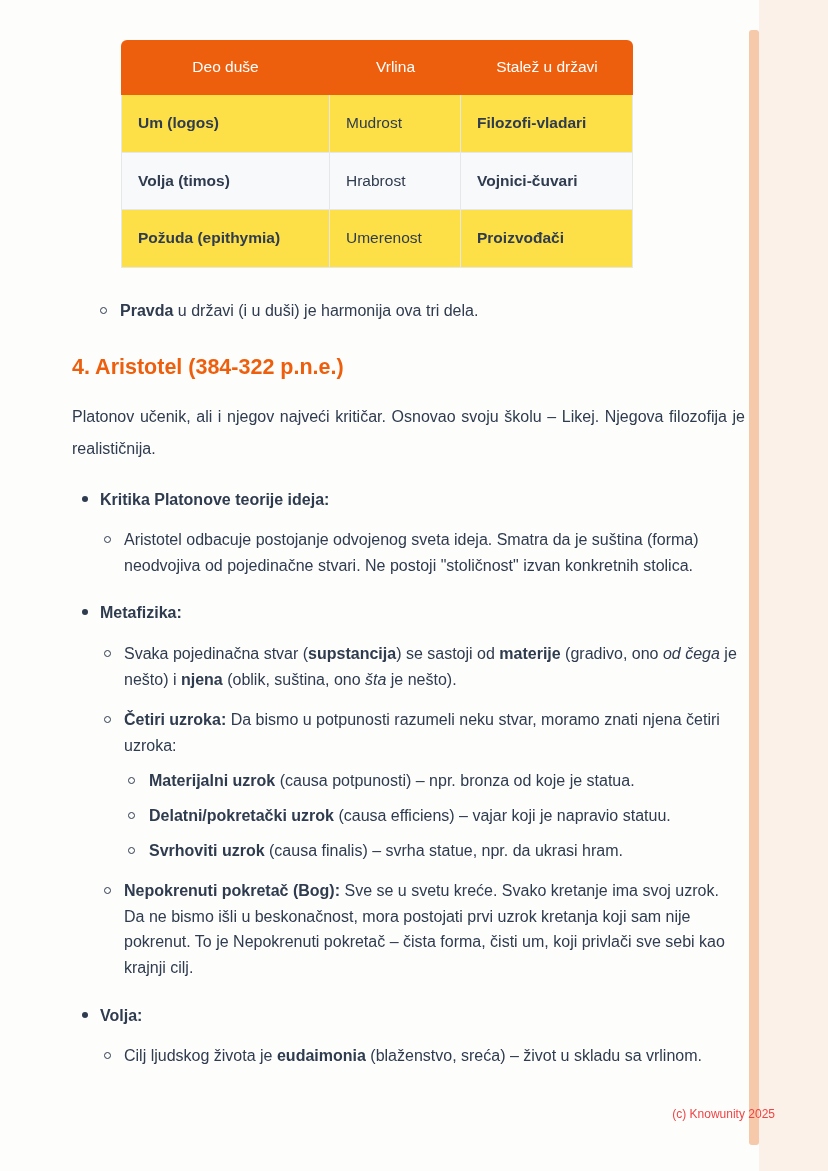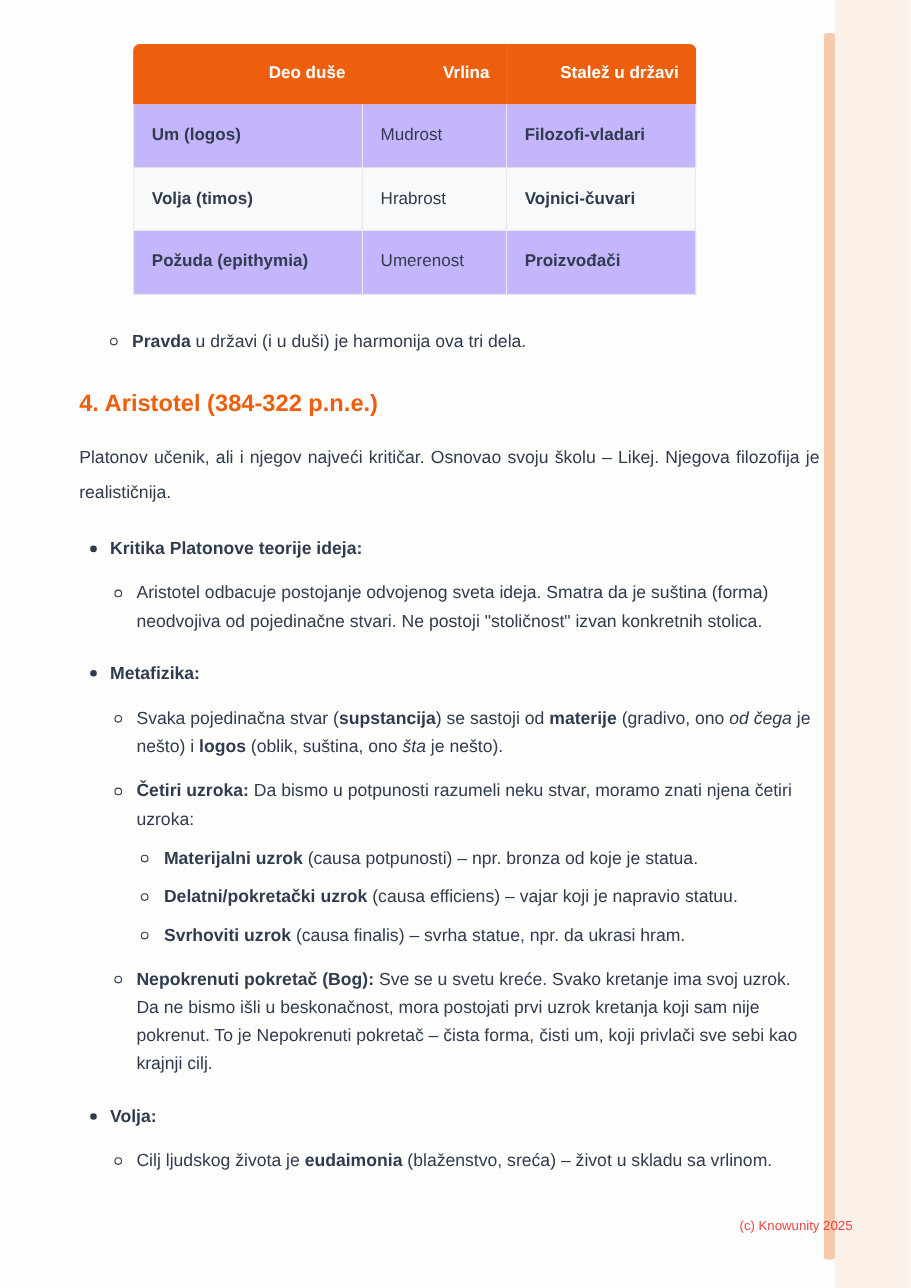--- a/index.html
+++ b/index.html
@@ -15,22 +15,22 @@
   body{font-family:"Liberation Sans",sans-serif;color:var(--text);}
   .page{position:relative;width:828px;height:1171px;overflow:hidden;background:#fdfdfc;margin:0 auto;}
   .band{position:absolute;top:0;bottom:0;right:0;width:69px;background:var(--band);}
   .stripe{position:absolute;top:30px;bottom:26px;right:69px;width:10px;background:var(--stripe);border-radius:3px;}
   .content{position:absolute;left:72px;top:40px;width:673px;font-size:16px;line-height:1.6;}
   .b{font-weight:700;}
   .i{font-style:italic;}
 
   
   table.soul{border-collapse:separate;border-spacing:0;width:512px;margin-left:49px;font-size:15.5px;border-radius:6px 6px 0 0;overflow:hidden;}
-  table.soul th{background:var(--accent);color:#ffffff;font-weight:700;text-align:right;padding:15px 16px;height:52px;vertical-align:middle;}
-  table.soul td{padding:16px 16px;height:54px;vertical-align:middle;border-bottom:1px solid var(--border);border-right:1px solid var(--border);background:#c4b5fd;}
+  table.soul th{background:var(--accent);color:#ffffff;font-weight:400;text-align:center;padding:15px 16px;height:52px;vertical-align:middle;}
+  table.soul td{padding:16px 16px;height:54px;vertical-align:middle;border-bottom:1px solid var(--border);border-right:1px solid var(--border);background:#fde047;}
   table.soul td:first-child{border-left:1px solid var(--border);font-weight:700;}
   table.soul td:last-child{font-weight:700;}
   table.soul tr:nth-child(2) td{background:var(--row-alt);}
   table.soul th:nth-child(1),table.soul td:nth-child(1){width:209px;}
   table.soul th:nth-child(2),table.soul td:nth-child(2){width:131px;}
   table.soul th:nth-child(3),table.soul td:nth-child(3){width:172px;}
 
   
   .pravda-row{position:relative;margin:30px 0 0 28px;padding-left:20px;}
   .pravda-row::before{content:"";position:absolute;left:0;top:9px;width:5px;height:5px;border:1.5px solid var(--text);border-radius:50%;}
@@ -98,21 +98,21 @@
     <ul class="topics">
         <li class="topic">
           <span class="b label">Kritika Platonove teorije ideja:</span>
           <ul class="items">
             <li class="item"><span><span>Aristotel odbacuje postojanje odvojenog sveta ideja. Smatra da je suština (forma) neodvojiva od pojedinačne stvari. Ne postoji "stoličnost" izvan konkretnih stolica.</span></span></li>
           </ul>
         </li>
         <li class="topic">
           <span class="b label">Metafizika:</span>
           <ul class="items">
-            <li class="item"><span><span>Svaka pojedinačna stvar (</span><span class="b">supstancija</span><span>) se sastoji od </span><span class="b">materije</span><span> (gradivo, ono </span><span class="i">od čega</span><span> je nešto) i </span><span class="b">logos</span><span> (oblik, suština, ono </span><span class="i">šta</span><span> je nešto).</span></span></li>
+            <li class="item"><span><span>Svaka pojedinačna stvar (</span><span class="b">supstancija</span><span>) se sastoji od </span><span class="b">materije</span><span> (gradivo, ono </span><span class="i">od čega</span><span> je nešto) i </span><span class="b">njena</span><span> (oblik, suština, ono </span><span class="i">šta</span><span> je nešto).</span></span></li>
             <li class="item"><span><span class="b">Četiri uzroka:</span><span> Da bismo u potpunosti razumeli neku stvar, moramo znati njena četiri uzroka:</span></span><ul class="sub">
                 <li class="item"><span><span class="b">Materijalni uzrok</span><span> (causa potpunosti) – npr. bronza od koje je statua.</span></span></li>
                 <li class="item"><span><span class="b">Delatni/pokretački uzrok</span><span> (causa efficiens) – vajar koji je napravio statuu.</span></span></li>
                 <li class="item"><span><span class="b">Svrhoviti uzrok</span><span> (causa finalis) – svrha statue, npr. da ukrasi hram.</span></span></li>
               </ul></li>
             <li class="item"><span><span class="b">Nepokrenuti pokretač (Bog):</span><span> Sve se u svetu kreće. Svako kretanje ima svoj uzrok. Da ne bismo išli u beskonačnost, mora postojati prvi uzrok kretanja koji sam nije pokrenut. To je Nepokrenuti pokretač – čista forma, čisti um, koji privlači sve sebi kao krajnji cilj.</span></span></li>
           </ul>
         </li>
         <li class="topic">
           <span class="b label">Volja:</span>

